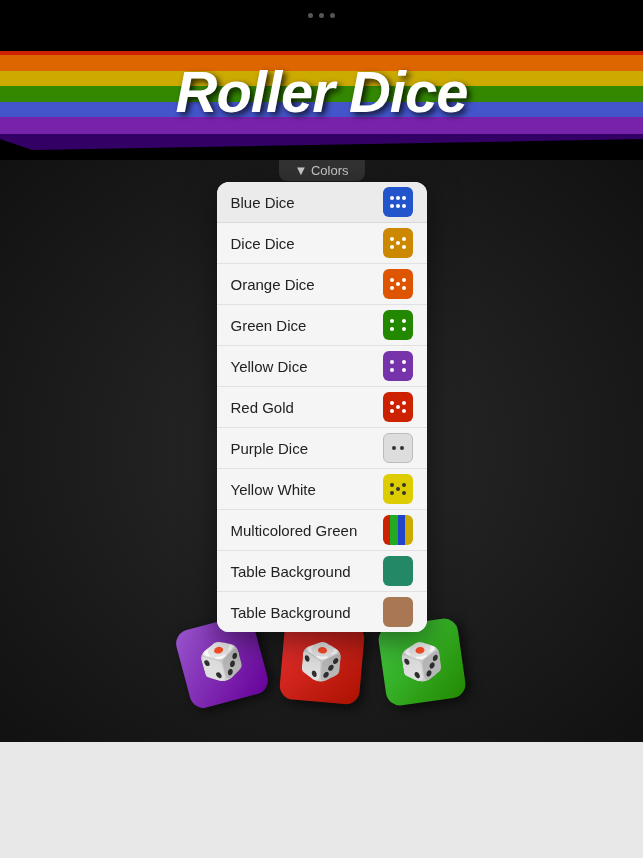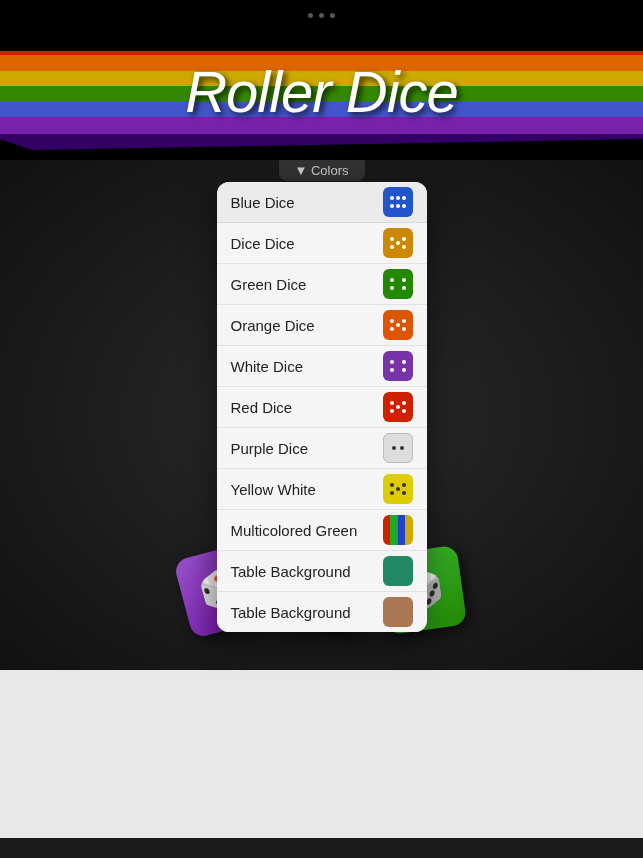--- a/index.html
+++ b/index.html
@@ -69,32 +69,32 @@
       clip-path: polygon(0 10%, 100% 10%, 100% 90%, 5% 100%, 0 90%);
     }
 
     .banner-title {
       position: absolute;
       top: 28px;
       left: 0;
       right: 0;
       text-align: center;
       font-size: 58px;
-      font-weight: 400;
+      font-weight: 700;
       color: #ffffff;
       text-shadow: 3px 3px 6px rgba(0,0,0,0.8);
       letter-spacing: -1px;
       font-style: italic;
     }
 
     
     .game-area {
       position: relative;
       width: 100%;
-      height: 510px;
+      height: 582px;
       background: radial-gradient(ellipse at center, #2a2a2a 0%, #111 100%);
       display: flex;
       align-items: flex-end;
       justify-content: center;
       padding-bottom: 20px;
     }
 
     
     .colors-label {
       position: absolute;
@@ -259,55 +259,55 @@
           <svg width="22" height="16" viewBox="0 0 22 16">
       <circle cx="5" cy="4" r="2" fill="white"></circle>
       <circle cx="17" cy="4" r="2" fill="white"></circle>
       <circle cx="11" cy="8" r="2" fill="white"></circle>
       <circle cx="5" cy="12" r="2" fill="white"></circle>
       <circle cx="17" cy="12" r="2" fill="white"></circle>
     </svg>
         </div>
       </div>
       <div class="menu-item">
+        <span class="menu-item-label">Orange Dice</span>
+        <div class="menu-item-icon dice-icon-orange">
+          <svg width="22" height="16" viewBox="0 0 22 16">
+      <circle cx="5" cy="4" r="2" fill="white"></circle>
+      <circle cx="17" cy="4" r="2" fill="white"></circle>
+      <circle cx="11" cy="8" r="2" fill="white"></circle>
+      <circle cx="5" cy="12" r="2" fill="white"></circle>
+      <circle cx="17" cy="12" r="2" fill="white"></circle>
+    </svg>
+        </div>
+      </div>
+      <div class="menu-item">
         <span class="menu-item-label">Green Dice</span>
         <div class="menu-item-icon dice-icon-green">
           <svg width="22" height="16" viewBox="0 0 22 16">
       <circle cx="5" cy="4" r="2" fill="white"></circle>
       <circle cx="17" cy="4" r="2" fill="white"></circle>
       <circle cx="5" cy="12" r="2" fill="white"></circle>
       <circle cx="17" cy="12" r="2" fill="white"></circle>
     </svg>
         </div>
       </div>
       <div class="menu-item">
-        <span class="menu-item-label">Orange Dice</span>
-        <div class="menu-item-icon dice-icon-orange">
-          <svg width="22" height="16" viewBox="0 0 22 16">
-      <circle cx="5" cy="4" r="2" fill="white"></circle>
-      <circle cx="17" cy="4" r="2" fill="white"></circle>
-      <circle cx="11" cy="8" r="2" fill="white"></circle>
-      <circle cx="5" cy="12" r="2" fill="white"></circle>
-      <circle cx="17" cy="12" r="2" fill="white"></circle>
-    </svg>
-        </div>
-      </div>
-      <div class="menu-item">
-        <span class="menu-item-label">White Dice</span>
+        <span class="menu-item-label">Yellow Dice</span>
         <div class="menu-item-icon dice-icon-purple">
           <svg width="22" height="16" viewBox="0 0 22 16">
       <circle cx="5" cy="4" r="2" fill="white"></circle>
       <circle cx="17" cy="4" r="2" fill="white"></circle>
       <circle cx="5" cy="12" r="2" fill="white"></circle>
       <circle cx="17" cy="12" r="2" fill="white"></circle>
     </svg>
         </div>
       </div>
       <div class="menu-item">
-        <span class="menu-item-label">Red Dice</span>
+        <span class="menu-item-label">Red Gold</span>
         <div class="menu-item-icon dice-icon-red">
           <svg width="22" height="16" viewBox="0 0 22 16">
       <circle cx="5" cy="4" r="2" fill="white"></circle>
       <circle cx="17" cy="4" r="2" fill="white"></circle>
       <circle cx="11" cy="8" r="2" fill="white"></circle>
       <circle cx="5" cy="12" r="2" fill="white"></circle>
       <circle cx="17" cy="12" r="2" fill="white"></circle>
     </svg>
         </div>
       </div>

